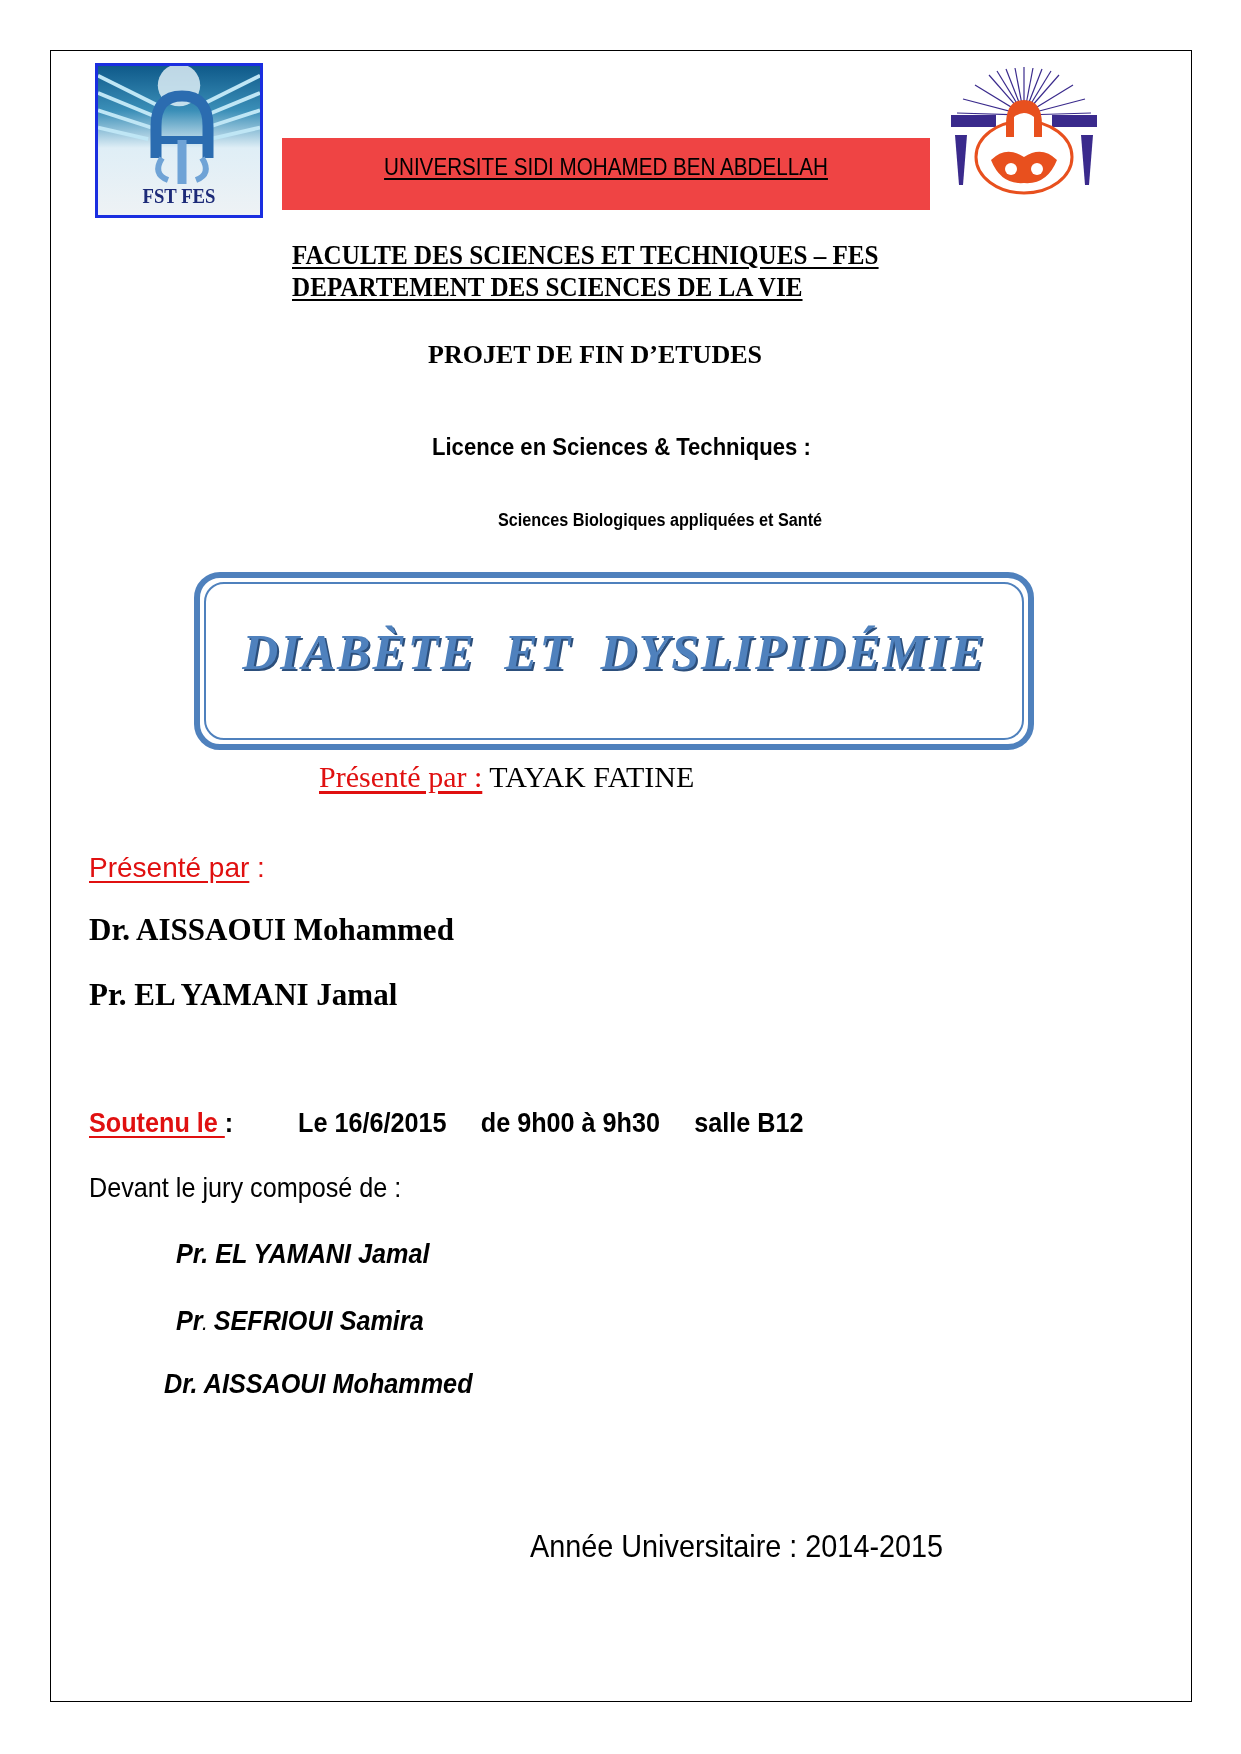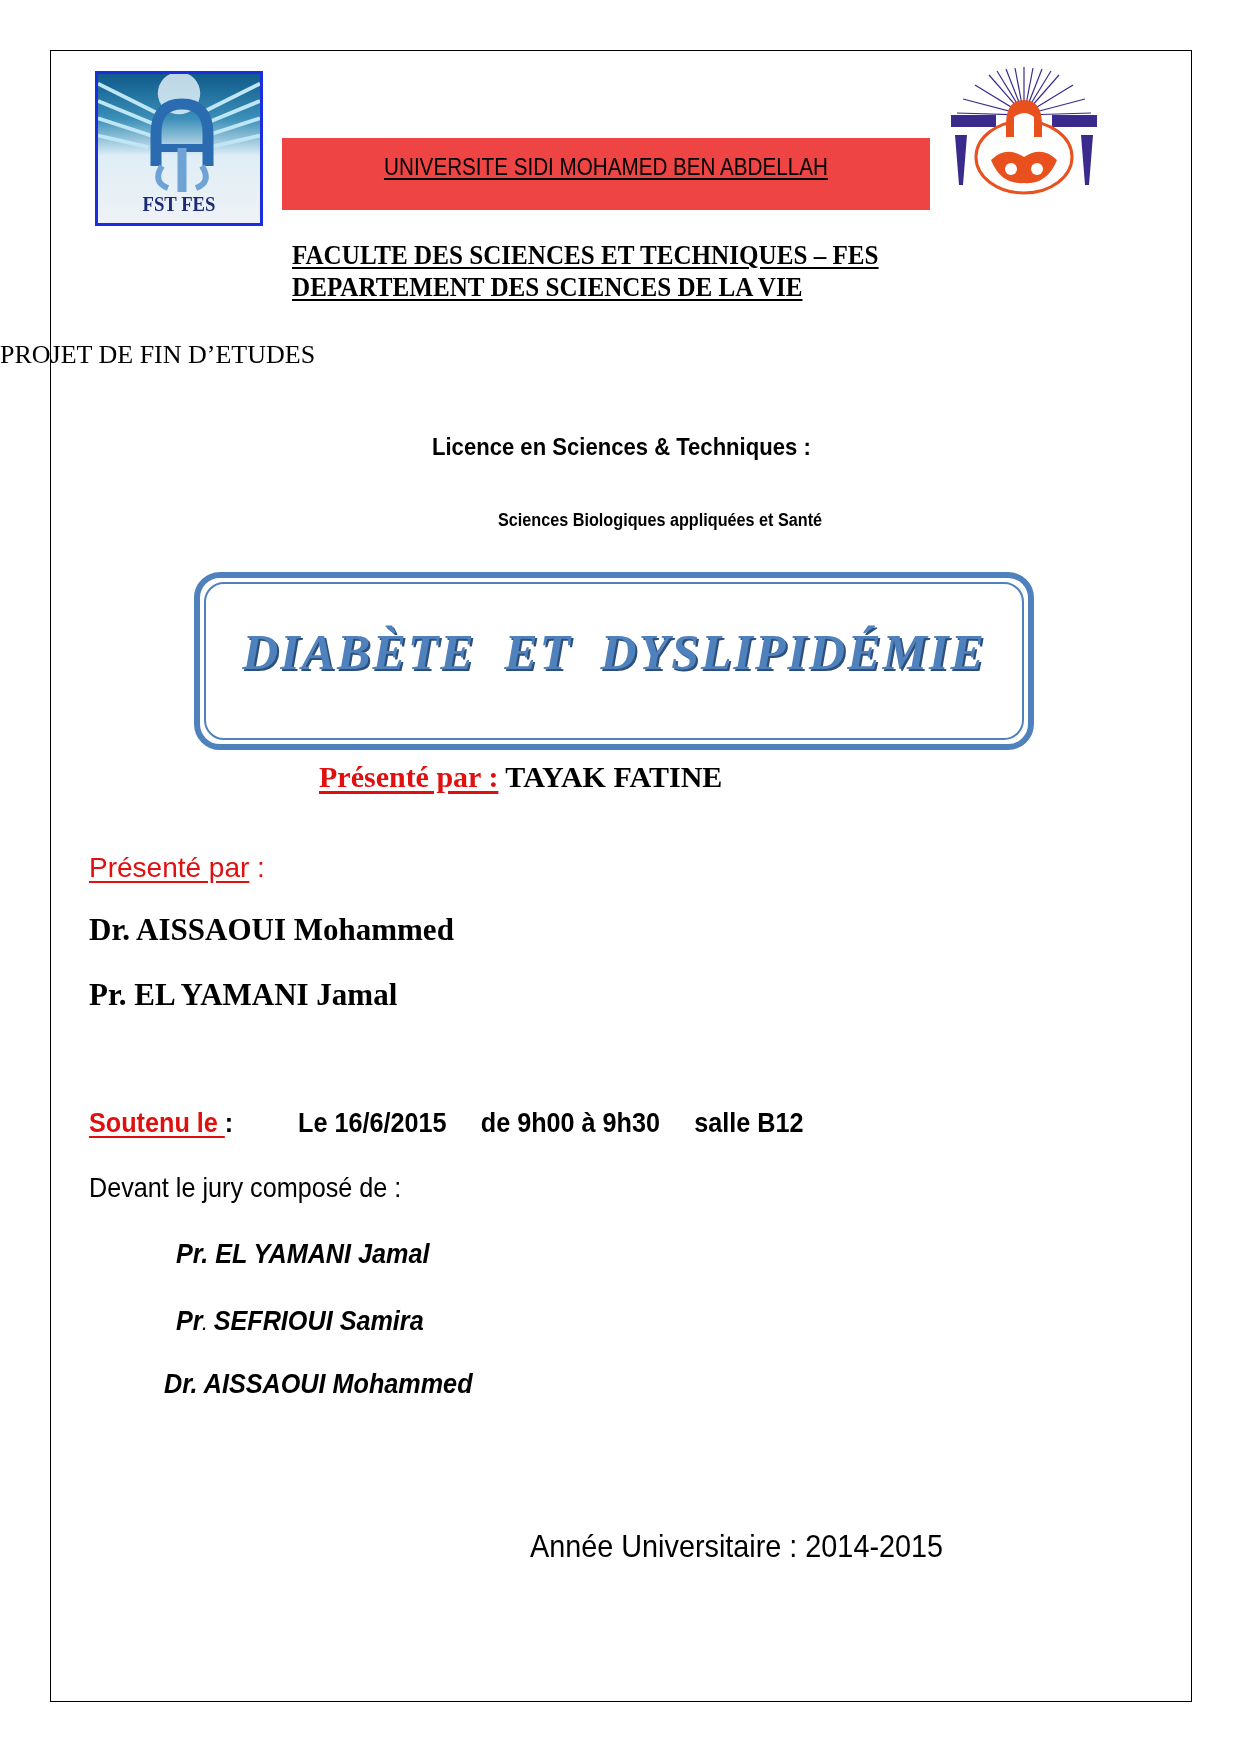--- a/index.html
+++ b/index.html
@@ -4,43 +4,43 @@
 <style>
   html, body { margin:0; padding:0; background:#ffffff; }
   body { width:1241px; height:1754px; position:relative; overflow:hidden; font-family:"Liberation Sans", sans-serif; color:#000; }
   .frame { position:absolute; left:50px; top:50px; width:1142px; height:1652px; border:1.5px solid #000; box-sizing:border-box; }
   .abs { position:absolute; white-space:nowrap; }
   .serif { font-family:"Liberation Serif", "DejaVu Serif", serif; }
   .sans { font-family:"Liberation Sans", "DejaVu Sans", sans-serif; }
   .u { text-decoration:underline; text-underline-offset:3px; }
 
   
-  .fst-logo { position:absolute; left:95px; top:71px; width:168px; height:155px; border:3px solid #1a2ee0; box-sizing:border-box;
+  .fst-logo { position:absolute; left:95px; top:63px; width:168px; height:155px; border:3px solid #1a2ee0; box-sizing:border-box;
     background:linear-gradient(180deg,#0f5a8a 0%,#3b8fb8 30%,#dfeef6 55%,#eef2f5 100%); overflow:hidden; }
   .fst-logo .rays { position:absolute; left:0; top:0; width:100%; height:60%; }
   .fst-logo .fst-text { position:absolute; left:0; right:0; bottom:6px; text-align:center; font-family:"Liberation Serif", serif; font-weight:bold; font-size:22px; color:#1c2a78; letter-spacing:0px; transform:scaleX(0.85); }
 
   
   .univ-box { position:absolute; left:282px; top:138px; width:648px; height:72px; background:#ef4444; }
   .univ-text { position:absolute; left:0; right:0; top:15px; text-align:center; font-size:24px; font-family:"Liberation Sans", sans-serif; transform:scaleX(0.86); }
 
   
   .usmba-logo { position:absolute; left:951px; top:65px; width:146px; height:135px; }
 
   .faculte { left:292px; top:240px; font-size:27px; font-weight:bold; transform-origin:left top; transform:scaleX(0.93); }
   .dept { left:292px; top:272px; font-size:27px; font-weight:bold; transform-origin:left top; transform:scaleX(0.93); }
-  .projet { left:0; width:1190px; text-align:left; top:340px; font-size:26px; font-weight:normal; }
+  .projet { left:0; width:1190px; text-align:center; top:340px; font-size:26px; font-weight:bold; }
   .licence { left:432px; top:433px; font-size:24px; font-weight:bold; transform-origin:left top; transform:scaleX(0.92); }
   .specialite { left:498px; top:510px; font-size:18px; font-weight:bold; transform-origin:left top; transform:scaleX(0.9); }
 
   .title-box { position:absolute; left:194px; top:572px; width:840px; height:178px; border:6px solid #4f81bd; border-radius:26px; box-sizing:border-box; }
   .title-box::after { content:""; position:absolute; left:4px; top:4px; right:4px; bottom:4px; border:2px solid #4f81bd; border-radius:20px; }
   .title-text { position:absolute; left:0; right:0; top:45px; text-align:center; font-family:"Liberation Serif", serif; font-style:italic; font-weight:bold; font-size:50px; color:#4f81bd; letter-spacing:2px; text-shadow:2px 2px 0 #2c4f7c; word-spacing:14px; }
 
-  .presente { left:319px; top:760px; font-size:30px; font-weight:bold; }
+  .presente { left:319px; top:760px; font-size:30px; font-weight:normal; }
   .presente .lbl { color:#e01010; text-decoration:underline; text-underline-offset:4px; }
   .encadre { left:89px; top:852px; font-size:28px; }
   .encadre .lbl { color:#e01010; text-decoration:underline; text-underline-offset:4px; }
   .encadre .colon { color:#e01010; }
   .sup1 { left:89px; top:912px; font-size:31px; font-weight:bold; }
   .sup2 { left:89px; top:977px; font-size:31px; font-weight:bold; }
 
   .soutenu { left:89px; top:1107px; font-size:28px; font-weight:bold; transform-origin:left top; transform:scaleX(0.9); }
   .soutenu .lbl { color:#e01010; text-decoration:underline; text-underline-offset:4px; }
   .soutenu .gap { display:inline-block; width:72px; }

